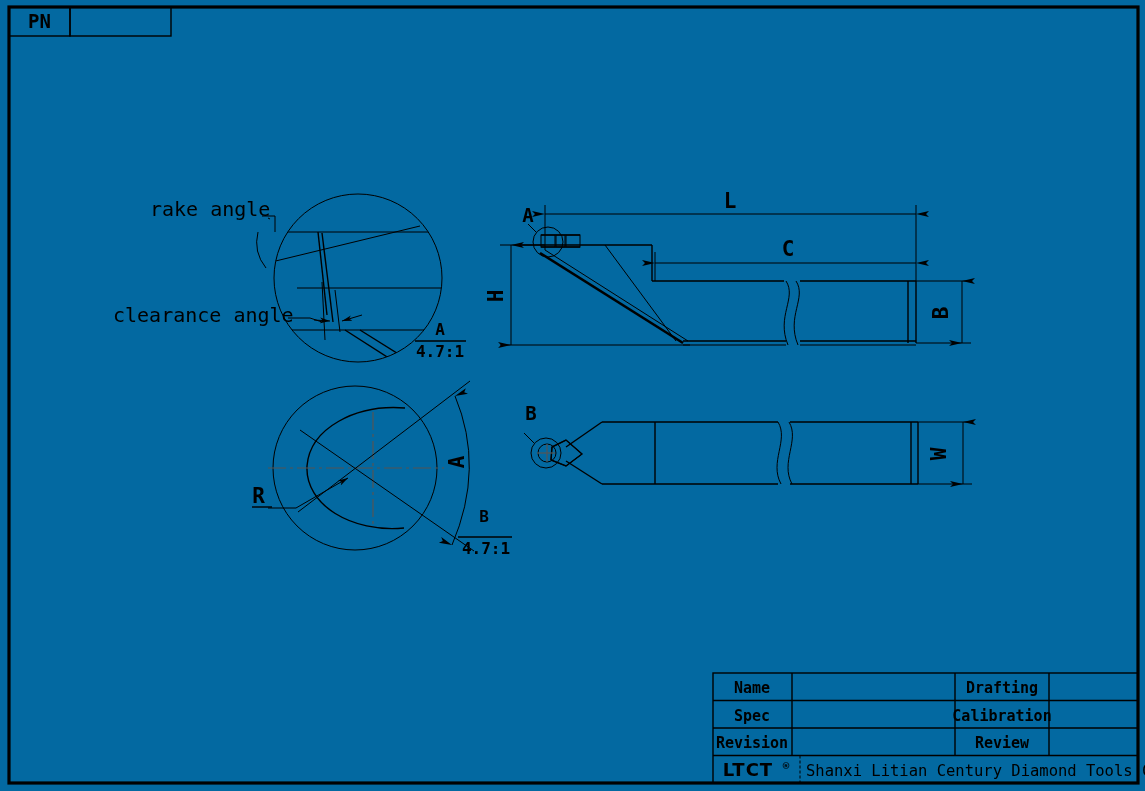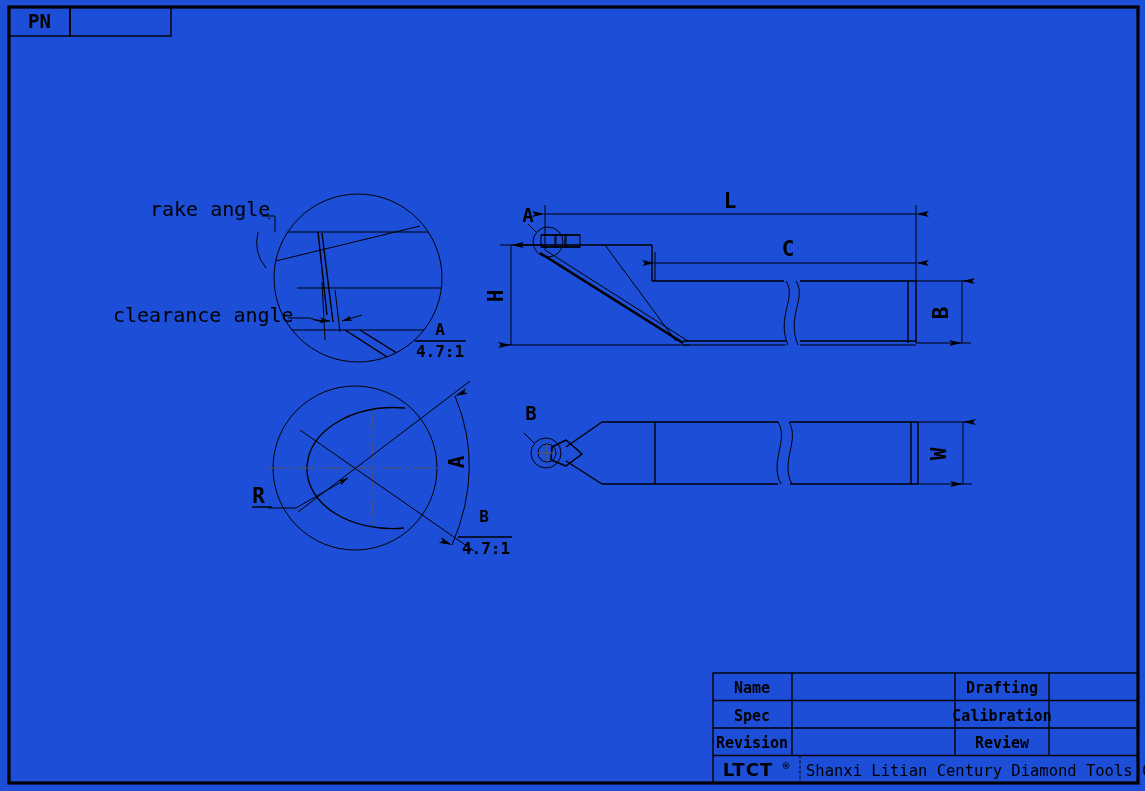--- a/index.html
+++ b/index.html
@@ -7,21 +7,21 @@
     padding: 0;
     background: #ffffff;
   }
   body {
     font-family: "DejaVu Sans Mono", "Liberation Mono", monospace;
   }
   #sheet {
     position: relative;
     width: 1145px;
     height: 791px;
-    background: #1d4ed8;
+    background: #0369a1;
     overflow: hidden;
   }
   #drawing-svg {
     position: absolute;
     left: 0;
     top: 0;
     width: 1145px;
     height: 791px;
   }
   text {

